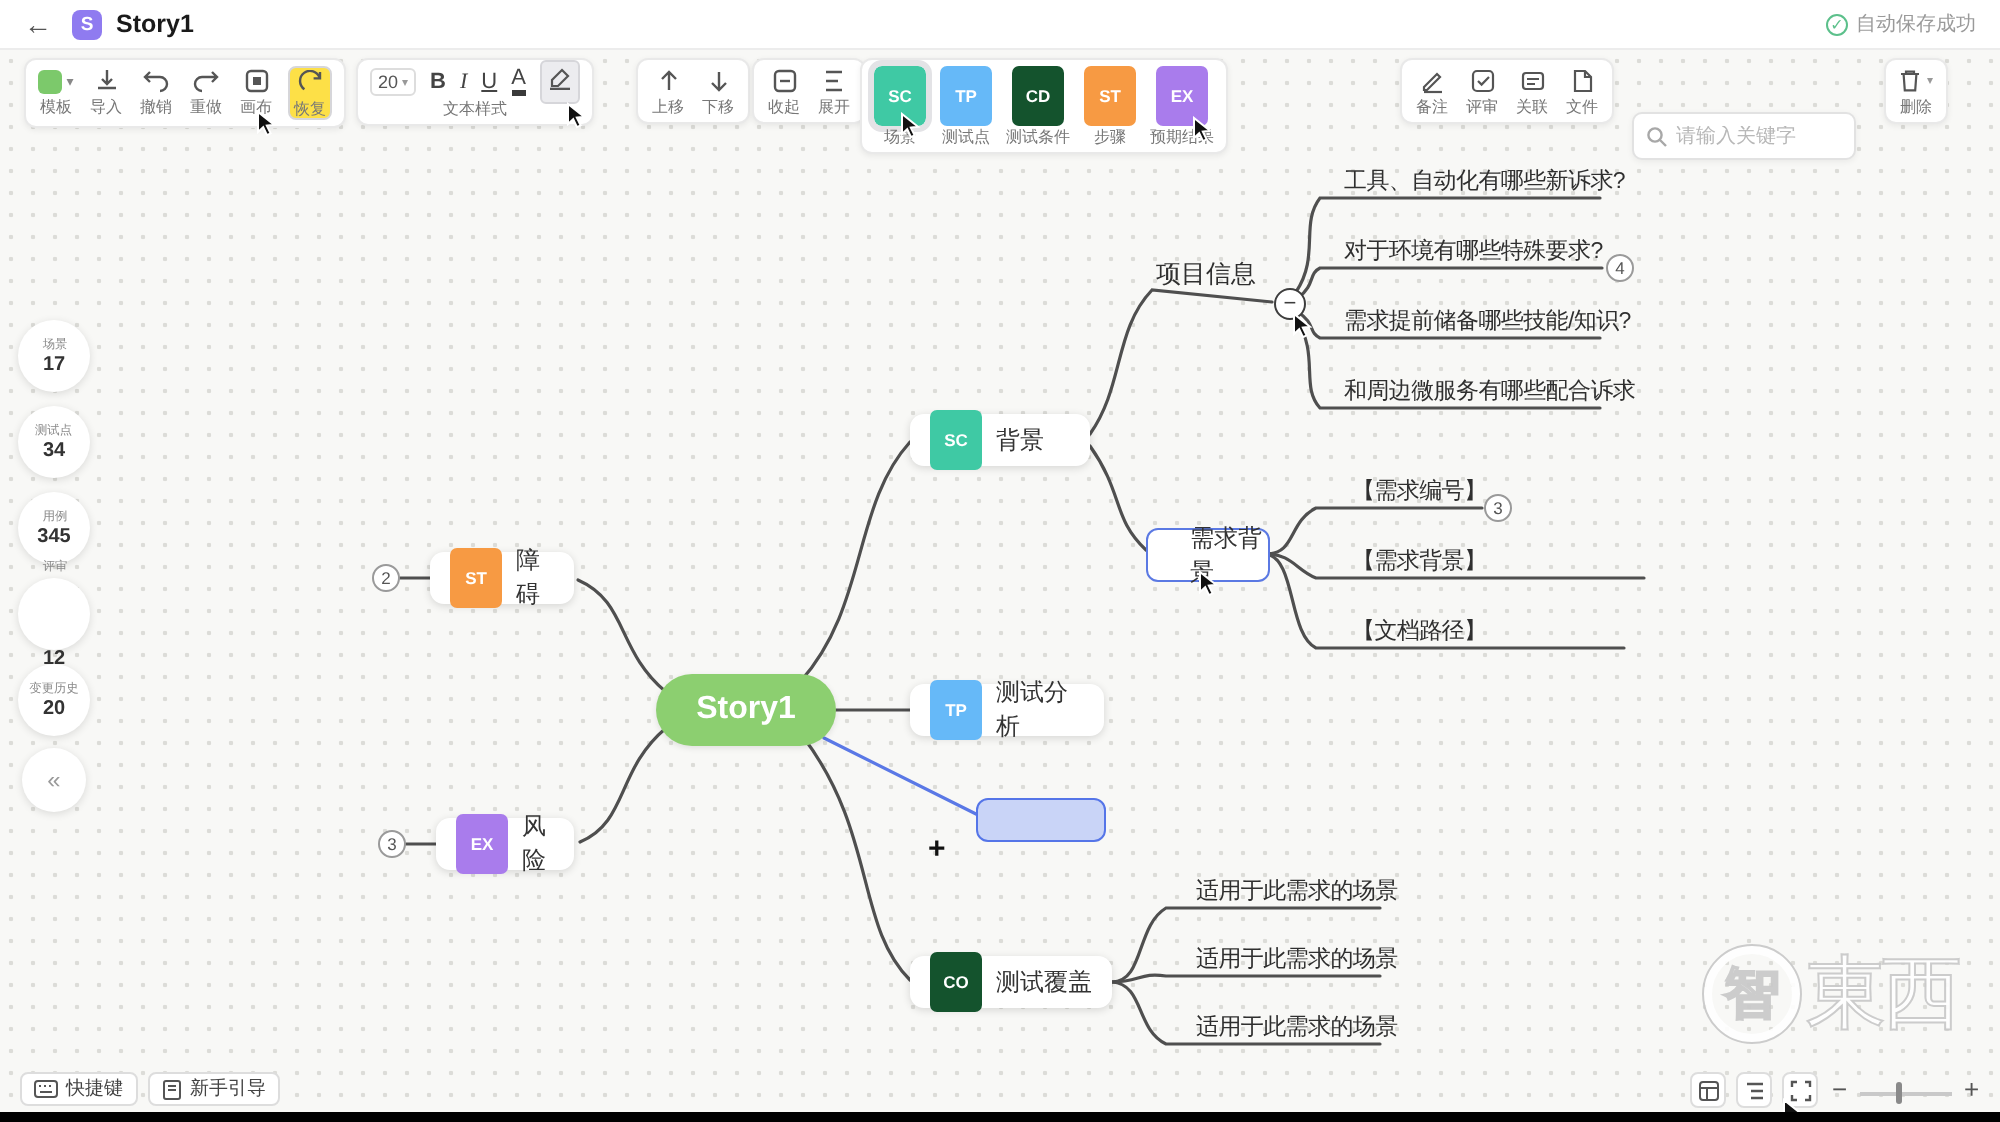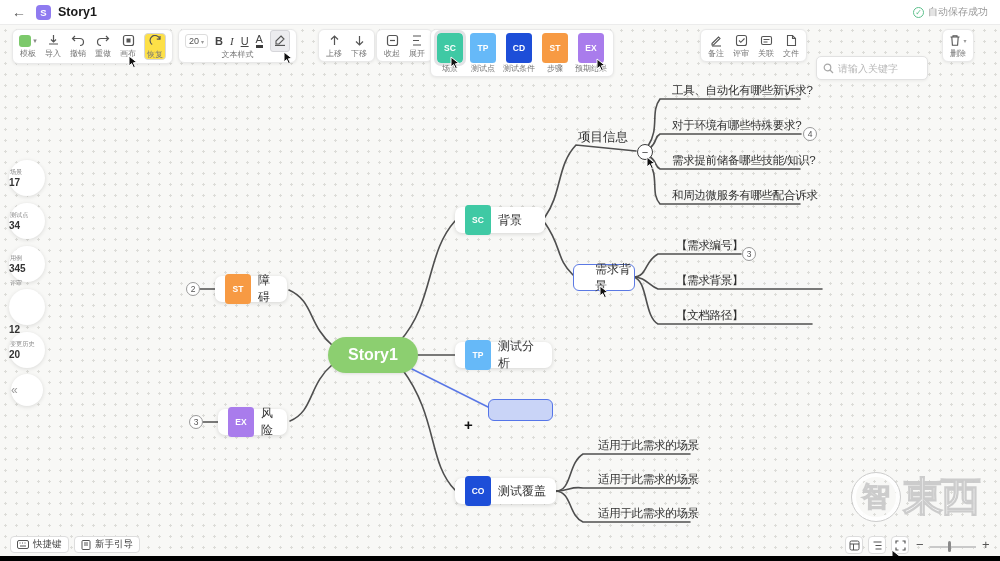--- a/index.html
+++ b/index.html
@@ -31,40 +31,40 @@
   .vcol { display:flex; flex-direction:column; align-items:center; gap:2px; }
   .icorow { display:flex; align-items:center; gap:7px; height:16px; }
   .fsbox { border:1px solid #ddd; border-radius:3px; font-size:9px; color:#555; padding:1px 3px; display:flex; gap:2px; align-items:center;}
   .bold-b { font-weight:bold; font-size:11px; color:#444; }
   .ital-i { font-style:italic; font-family:"Liberation Serif",serif; font-size:11px; color:#444; }
   .und-u { text-decoration:underline; font-size:11px; color:#444; }
   .fontA { font-size:11px; color:#444; border-bottom:3px solid #3a3a3a; line-height:1; }
   .penbox { background:#ececef; border:1px solid #d6d6da; border-radius:3px; padding:1px 3px; }
   .tagpill { width:26px; height:30px; border-radius:3.5px; color:#fff; font-size:8.5px; font-weight:bold;
     display:flex; align-items:center; justify-content:center;text-align:center; }
-  .tag-sc { background:#3fc9a4; } .tag-tp { background:#66b9f8; } .tag-cd { background:#1d4ed8; }
+  .tag-sc { background:#3fc9a4; } .tag-tp { background:#66b9f8; } .tag-cd { background:#14532d; }
   .tag-st { background:#f79a43; } .tag-ex { background:#a97cec; }
   .tag-sel { outline:3px solid #e3e3e6; border-radius:4px; }
   .lvl { width:18px; height:13px; border-radius:3px; font-size:8px; font-weight:bold;
     display:flex; align-items:center; justify-content:center; }
   .lv0 { background:#fbeaea; border:1px solid #e05b5b; color:#d94f4f; }
   .lv1 { background:#fceff0; border:1px solid #ed7b7b; color:#e66c6c; }
   .lv2 { background:#fdf3ea; border:1px solid #f09a55; color:#ec8c42; }
   .lv3 { background:#fdf7ec; border:1px solid #f3be6b; color:#eeb055; }
   .lv4 { background:#fcf9e8; border:1px solid #f0d060; color:#e5c24a; }
   .lvl-sel { outline:2px solid #c9c9ce; outline-offset:1px; border-radius:3px; }
   .searchcard { position:absolute; top:6px; left:816px; width:112px; height:24px; background:#fff;
     border:1px solid #e2e2e2; border-radius:5px; display:flex; align-items:center; padding:0 6px; gap:4px; z-index:20;
     box-shadow:0 1px 3px rgba(0,0,0,.06);margin-top:25px; }
   .searchcard input { border:none; outline:none; width:80px; font-size:10px; color:#444; background:transparent; }
   .searchcard input::placeholder { color:#b8b8b8; }
 
   
   .stat { position:absolute; left:9px; width:36px; height:36px; background:#fff; border-radius:50%;
-    box-shadow:0 1px 4px rgba(0,0,0,.12); display:flex; flex-direction:column; 
+    box-shadow:0 1px 4px rgba(0,0,0,.12); display:flex; flex-direction:column; align-items:center;
     justify-content:center; z-index:15; }
   .stat .sl { font-size:6.5px; color:#8a8a8a; transform:scale(.95); white-space:nowrap; }
   .stat .sv { font-size:10px; font-weight:bold; color:#333; line-height:1.15; }
   .stat.small { width:32px; height:32px; left:11px; color:#9a9a9a; font-size:12px; }
 
   
   svg.edges { position:absolute; left:0; top:0; width:1000px; height:531px; z-index:1; }
   .node-root { position:absolute; left:328px; top:312px; width:90px; height:36px; background:#8ccf70;
     border-radius:18px; color:#fff; font-size:16px; font-weight:bold; display:flex; align-items:center;
     justify-content:center; z-index:5; box-shadow:0 1px 3px rgba(0,0,0,.1); }
@@ -91,21 +91,21 @@
     display:flex; align-items:center; justify-content:center; z-index:15; }
   .zoomsym { position:absolute; font-size:13px; color:#555; z-index:15; }
   .slider-track { position:absolute; left:930px; top:521px; width:46px; height:2px; background:#c9c9c9; z-index:15; }
   .slider-handle { position:absolute; left:948px; top:516px; width:3px; height:11px; background:#8a8a8a; border-radius:2px; z-index:16; }
 
   
   .watermark { position:absolute; left:852px; top:444px; display:flex; align-items:center; gap:3px; z-index:4; opacity:.92; }
   .wm-circle { width:48px; height:48px; border:4px solid #fff; outline:1px solid #c9c9c9; border-radius:50%;
     display:flex; align-items:center; justify-content:center; font-size:28px; font-weight:bold; color:#fff;
     -webkit-text-stroke:1px #c9c9c9; background:transparent; }
-  .wm-text { font-size:40px; font-weight:bold; color:#fff; -webkit-text-stroke:1px #c9c9c9; letter-spacing:-2px; }
+  .wm-text { font-size:40px; font-weight:normal; color:#fff; -webkit-text-stroke:1px #c9c9c9; letter-spacing:-2px; }
 
   .blackbar { position:absolute; left:0; top:556px; width:1000px; height:5px; background:#000; z-index:40; }
 
   .cursor { position:absolute; z-index:25; }
 </style>
 </head>
 <body>
 
 <div class="titlebar">
   <span class="back">←</span>

